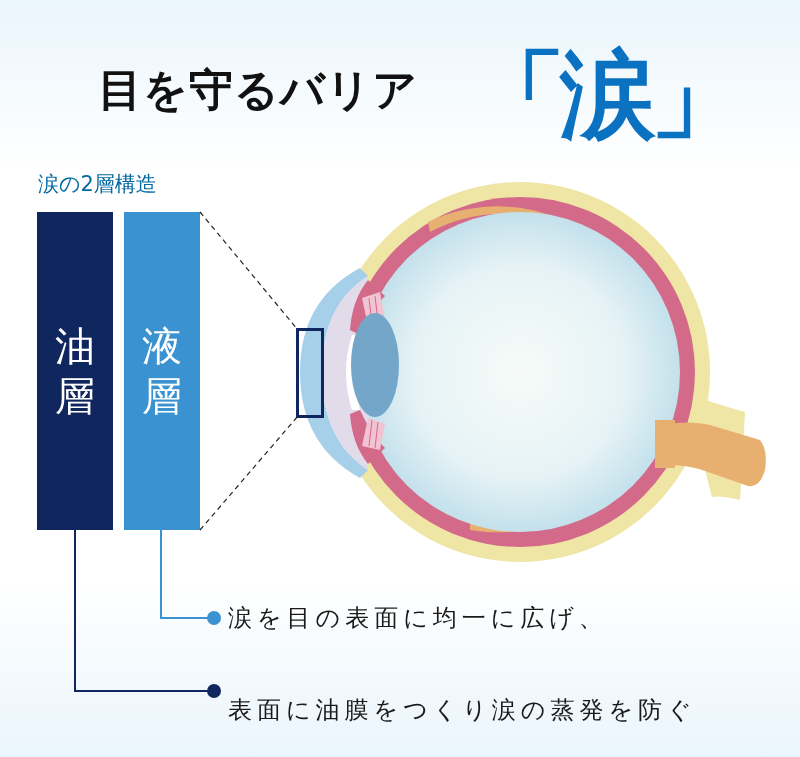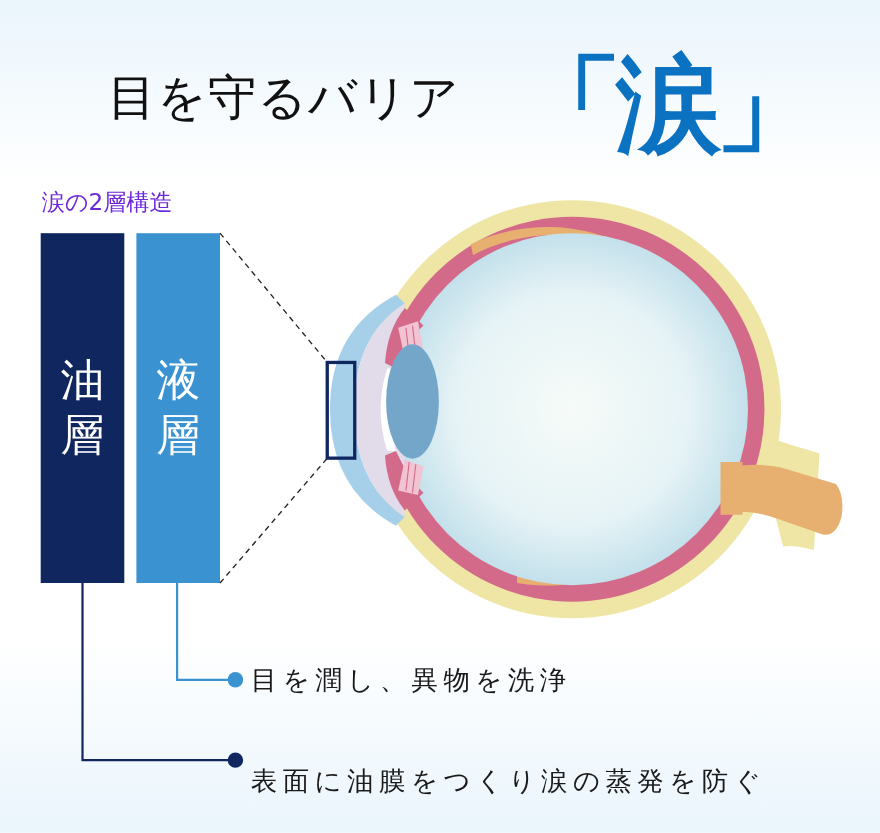--- a/index.html
+++ b/index.html
@@ -2,29 +2,29 @@
 <html><head>
 <meta charset="utf-8">
 <style>
   html, body { margin:0; padding:0; }
   body {
     width:800px; height:757px; position:relative; overflow:hidden;
     background: linear-gradient(to bottom, #eaf5fc 0px, #ffffff 170px, #ffffff 580px, #eaf5fc 757px);
     font-family: "DejaVu Sans", "Liberation Sans", sans-serif;
   }
   .title {
-    position:absolute; left:98px; top:60px; font-size:44px; font-weight:normal; color:#111;
+    position:absolute; left:98px; top:60px; font-size:44px; font-weight:bold; color:#111;
     letter-spacing:1px; line-height:60px; white-space:nowrap;
   }
   .title-accent {
     position:absolute; left:470px; top:40px; font-size:96px; font-weight:bold; color:#0a72c0;
     line-height:110px; white-space:nowrap; letter-spacing:-6px;
   }
   .subtitle {
-    position:absolute; left:38px; top:170px; font-size:21px; color:#6d28d9; line-height:28px; white-space:nowrap;
+    position:absolute; left:38px; top:170px; font-size:21px; color:#0369a1; line-height:28px; white-space:nowrap;
   }
   .layer {
     position:absolute; top:212px; height:318px; width:76px;
     display:flex; flex-direction:column; align-items:center; justify-content:center;
     color:#fff; font-size:40px; line-height:50px;
   }
   .layer.oil { left:37px; background:#10265f; }
   .layer.liquid { left:124px; background:#3a93d0; }
   .layer span { display:block; }
   svg.diagram { position:absolute; left:0; top:0; }
@@ -100,17 +100,17 @@
 
   <rect x="297.5" y="329.5" width="25" height="87" fill="none" stroke="#10265f" stroke-width="3"></rect>
 
   <polyline points="161,530 161,618 213,618" fill="none" stroke="#3a93d0" stroke-width="2"></polyline>
   <circle cx="214" cy="618" r="7" fill="#3a93d0"></circle>
   <polyline points="75,530 75,691 213,691" fill="none" stroke="#10265f" stroke-width="2"></polyline>
   <circle cx="214" cy="691" r="7" fill="#10265f"></circle>
 </svg>
 
 <div class="desc liquid-desc">
-  <div>目を潤し、異物を洗浄</div>
+  <div>涙を目の表面に均一に広げ、</div>
 </div>
 <div class="desc oil-desc">
   <div>表面に油膜をつくり涙の蒸発を防ぐ</div>
 </div>
 
 </body></html>

